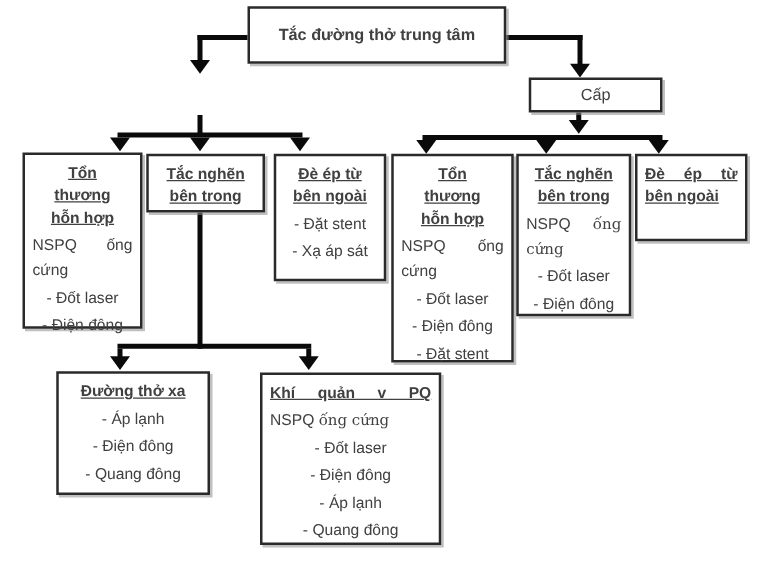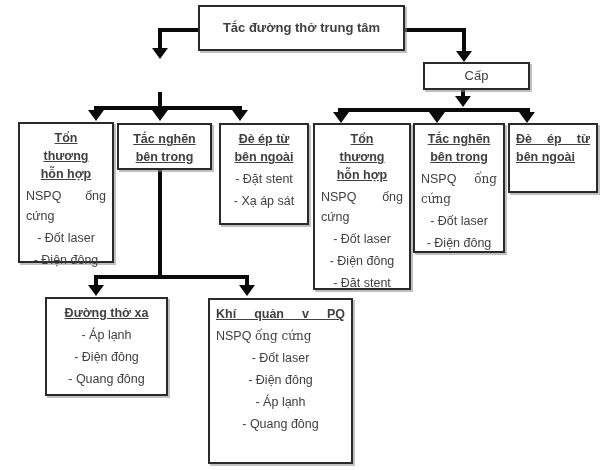--- a/index.html
+++ b/index.html
@@ -157,21 +157,21 @@
 
   <div class="box" style="left:45px; top:297px; width:123px; height:99px;">
     <div class="title">
       <span class="tline">Đường thở xa</span>
     </div>
     <div class="item">- Áp lạnh</div>
     <div class="item">- Điện đông</div>
     <div class="item">- Quang đông</div>
   </div>
 
-  <div class="box" style="left:208px; top:298px; width:145px; height:166px;">
+  <div class="box" style="left:208px; top:298px; width:145px; height:138px;">
     <div class="title">
       <span class="tline justify-last">Khí quản v PQ</span>
     </div>
     <p class="body-text"><span>NSPQ </span><span class="serif-frag">ống cứng</span></p>
     <div class="item">- Đốt laser</div>
     <div class="item">- Điện đông</div>
     <div class="item">- Áp lạnh</div>
     <div class="item">- Quang đông</div>
   </div>
 

